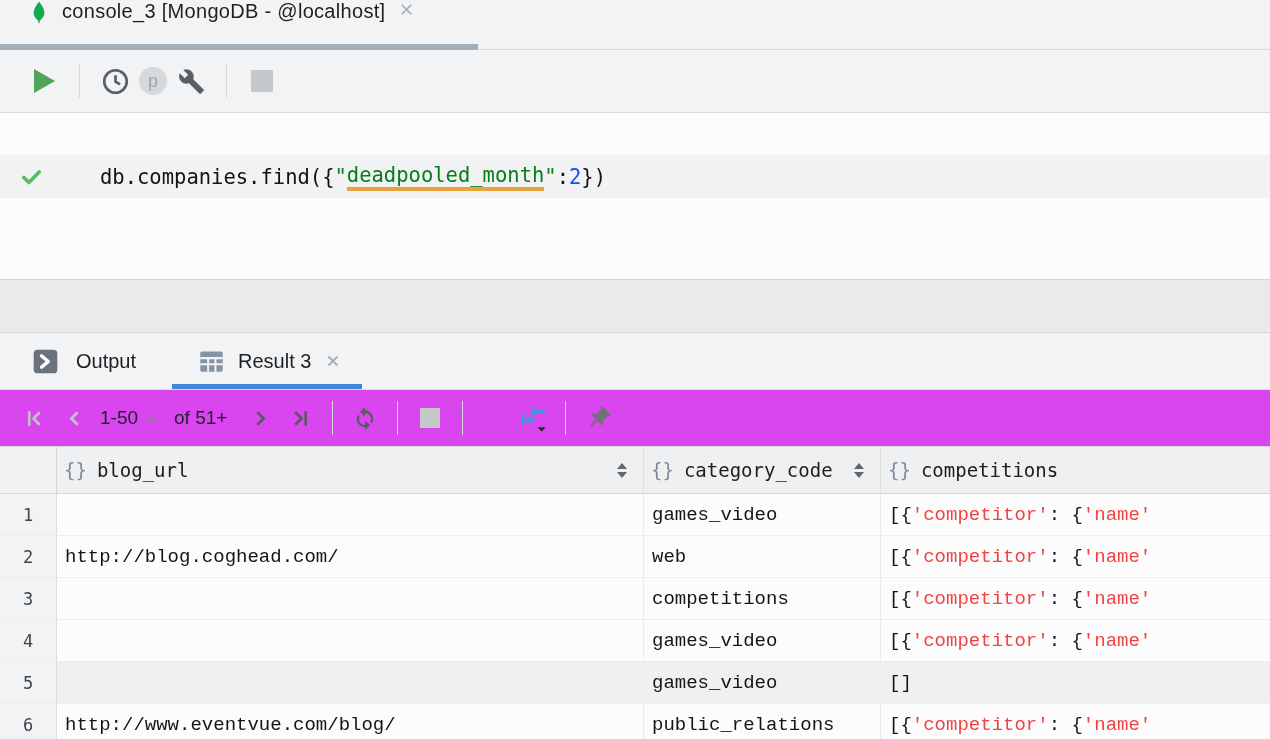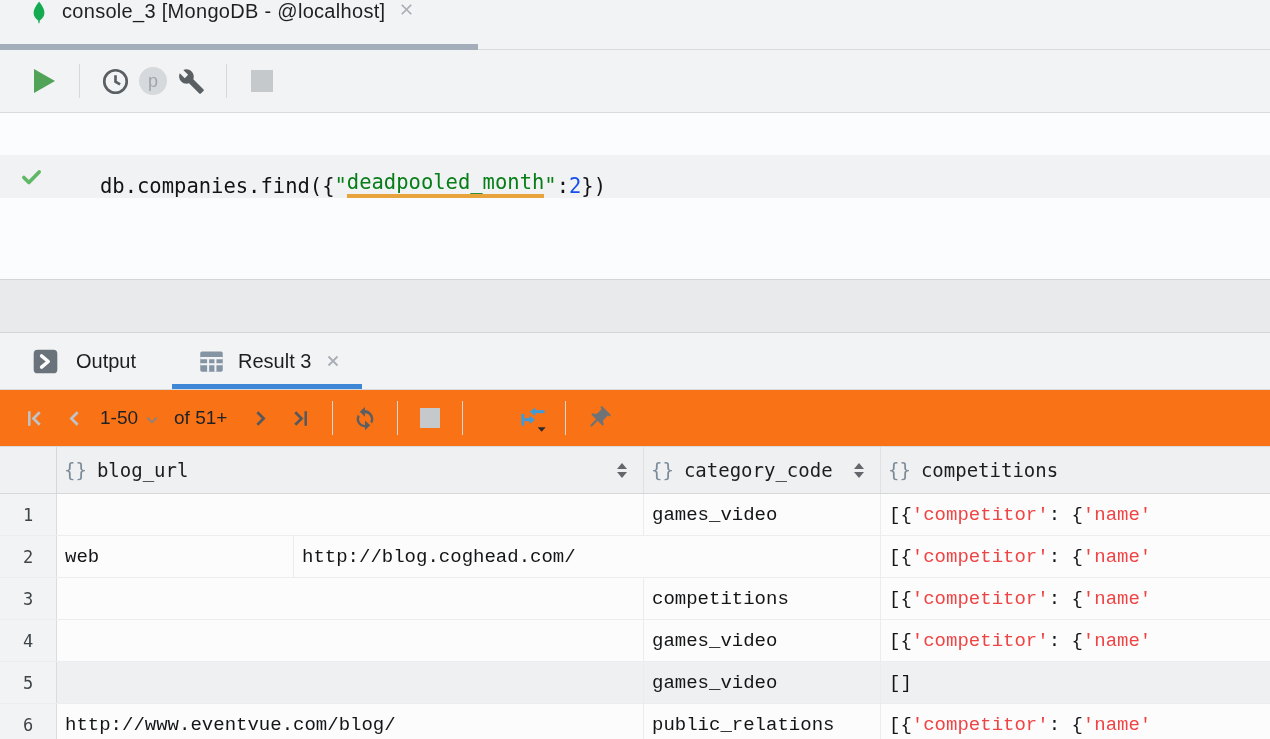--- a/index.html
+++ b/index.html
@@ -17,34 +17,34 @@
   .main-toolbar{height:62px;background:#F2F3F5;border-bottom:1px solid #D9DADC;display:flex;align-items:center;padding-left:25px;}
   .tb-sep{width:1px;height:34px;background:#D7D8DA;margin:0 16px;}
   .icon-btn{display:flex;align-items:center;justify-content:center;width:38px;height:38px;}
   .play-triangle{width:0;height:0;border-left:21px solid #50A357;border-top:12px solid transparent;border-bottom:12px solid transparent;}
   .stop-square{width:22px;height:22px;background:#C6C9CC;}
   .p-circle{width:28px;height:28px;border-radius:50%;background:#D6D9DC;color:#9EA5AB;font-size:18px;display:flex;align-items:center;justify-content:center;font-family:"Liberation Sans",sans-serif;}
   
   .editor{height:166px;background:#FBFCFD;position:relative;font-family:"DejaVu Sans Mono",monospace;}
   .current-line{position:absolute;top:42px;left:0;right:0;height:43px;background:#F1F2F4;}
   .gutter-check{position:absolute;left:20px;top:52px;}
-  .code-line{position:absolute;left:100px;top:42px;height:43px;display:flex;align-items:flex-end;font-size:20.5px;white-space:pre;}
+  .code-line{position:absolute;left:100px;top:42px;height:43px;display:flex;align-items:center;font-size:20.5px;white-space:pre;}
   .tok-plain{color:#121314;}
   .tok-string{color:#067D17;}
   .tok-number{color:#1750EB;}
   .tok-warn{border-bottom:4px solid #E8A33D;}
   
   .splitter{height:54px;background:#E9EAEB;border-top:1px solid #D4D5D7;border-bottom:1px solid #D4D5D7;box-sizing:border-box;}
   
   .tool-tabbar{height:56px;background:#F2F3F5;border-bottom:1px solid #D9DADC;display:flex;align-items:stretch;padding-left:32px;box-sizing:content-box;}
   .tool-tab{display:flex;align-items:center;gap:13px;position:relative;font-size:20px;color:#1C1F21;padding:0 20px;}
   .tool-tab:first-child{padding-left:0;gap:17px;}
   .tool-tab .blue-indicator{position:absolute;left:-6px;right:0;bottom:0;height:5px;background:#3E86D6;}
   
-  .pager{height:56px;background:#f97316;border-bottom:1px solid #D9DADC;display:flex;align-items:center;padding-left:14px;font-size:19px;color:#1E2226;}
+  .pager{height:56px;background:#d946ef;border-bottom:1px solid #D9DADC;display:flex;align-items:center;padding-left:14px;font-size:19px;color:#1E2226;}
   .pager .icon-btn{width:34px;height:34px;margin:0 3px;}
   .pager .txt{margin:0 6px;}
   .pager .tb-sep{margin:0 12px;}
   
   .grid{font-family:"DejaVu Sans Mono",monospace;}
   .grid-header{height:47px;display:flex;background:#EEF0F1;border-bottom:1px solid #D6D7D9;box-sizing:border-box;font-size:19px;}
   .corner-cell{width:57px;box-sizing:border-box;border-right:1px solid #D6D7D9;background:#F0F1F3;}
   .hcell{display:flex;align-items:center;gap:10px;padding:0 16px 0 7px;box-sizing:border-box;border-right:1px solid #DFE1E3;color:#1B1D1F;}
   .c0{width:587px;}.c1{width:237px;}.c2{flex:1;border-right:none !important;}
   .brace{color:#7C8B99;}
@@ -232,22 +232,22 @@
       </div>
     <div id="grid-body">
         <div class="grid-row">
           <div class="rownum">1</div>
           <div class="cell c0"></div>
           <div class="cell c1">games_video</div>
           <div class="cell c2">[{<span class="str">'competitor'</span>: {<span class="str">'name'</span></div>
         </div>
         <div class="grid-row">
           <div class="rownum">2</div>
+          <div class="cell c0">http://blog.coghead.com/</div>
           <div class="cell c1">web</div>
-          <div class="cell c0">http://blog.coghead.com/</div>
           <div class="cell c2">[{<span class="str">'competitor'</span>: {<span class="str">'name'</span></div>
         </div>
         <div class="grid-row">
           <div class="rownum">3</div>
           <div class="cell c0"></div>
           <div class="cell c1">competitions</div>
           <div class="cell c2">[{<span class="str">'competitor'</span>: {<span class="str">'name'</span></div>
         </div>
         <div class="grid-row">
           <div class="rownum">4</div>

